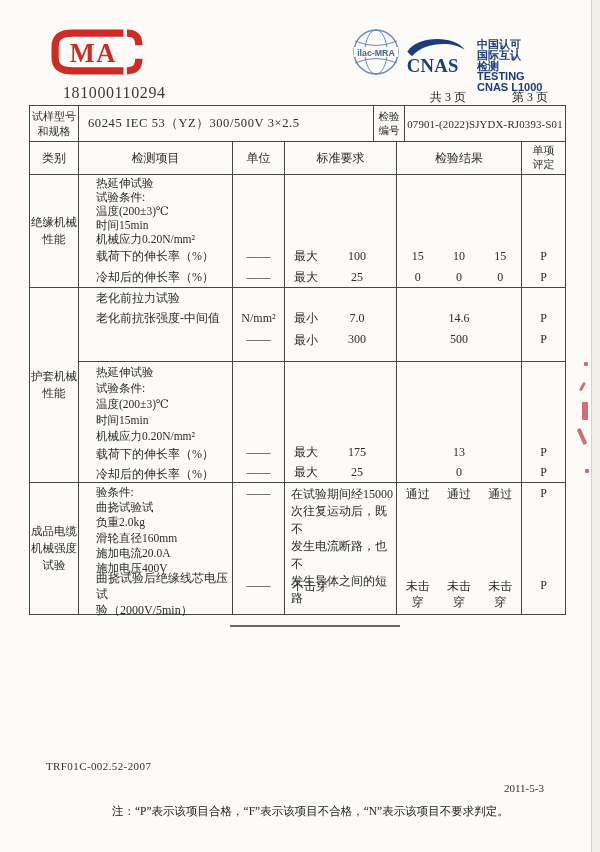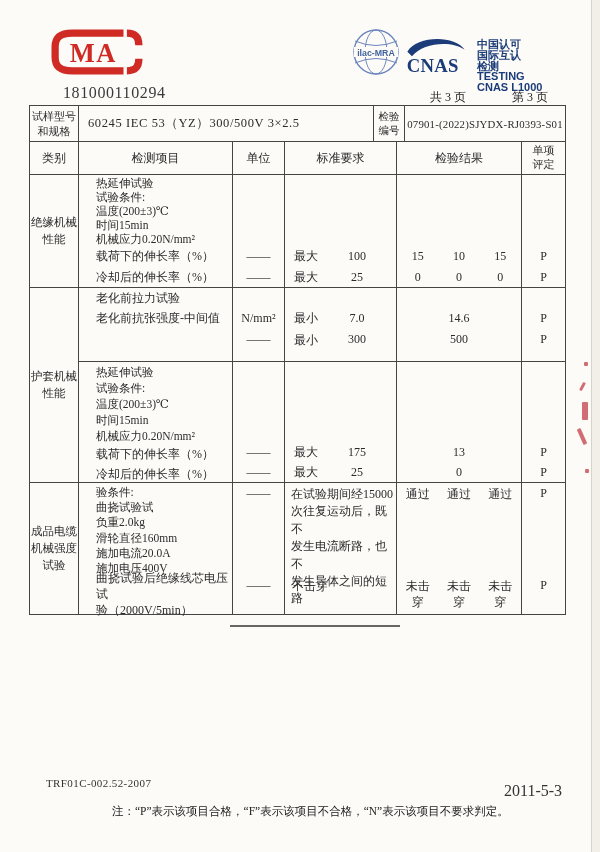--- a/index.html
+++ b/index.html
@@ -68,22 +68,22 @@
   .tri span { flex:1; text-align:center; }
   .item2 { height:32px; font-size:12px; line-height:16px; display:flex; flex-direction:column; justify-content:center; }
   .top { align-items:flex-start; padding-top:3px; }
   .cond16 { font-size:11.5px; line-height:16px; padding-top:2px; }
   .itemlines { font-size:11.5px; line-height:15.2px; padding-top:2px; }
   .reqpara { font-size:12px; line-height:17.4px; padding:3px 3px 0 6px; }
   .wrap3 { display:flex; padding-top:3px; }
   .wrap3 span { flex:1; text-align:center; line-height:16px; word-break:break-all; padding:0 6px; }
 
   .sep-line { position:absolute; left:230px; top:625px; width:170px; height:2px; background:#4c4c4c; opacity:.85; }
-  .foot-left { position:absolute; left:46px; top:777px; font-size:11px; letter-spacing:.4px; color:#333; }
-  .foot-right { position:absolute; left:504px; top:782px; font-size:16px; color:#333; }
+  .foot-left { position:absolute; left:46px; top:760px; font-size:11px; letter-spacing:.4px; color:#333; }
+  .foot-right { position:absolute; left:504px; top:782px; font-size:11px; color:#333; }
   .note { position:absolute; left:112px; top:804px; font-size:11.5px; color:#222; }
 </style>
 </head>
 <body>
 
 <div class="page">
 
   <svg class="cma" viewBox="0 0 110 58">
     <path d="M86,7 L26,7 C11,7 6,13 6,23 L6,35 C6,45 11,51 26,51 L86,51" stroke="#cf2a24" stroke-width="8.5" fill="none"></path>
     <path d="M90,7 C101,7 104,13 104,21" stroke="#cf2a24" stroke-width="8.5" fill="none"></path>

